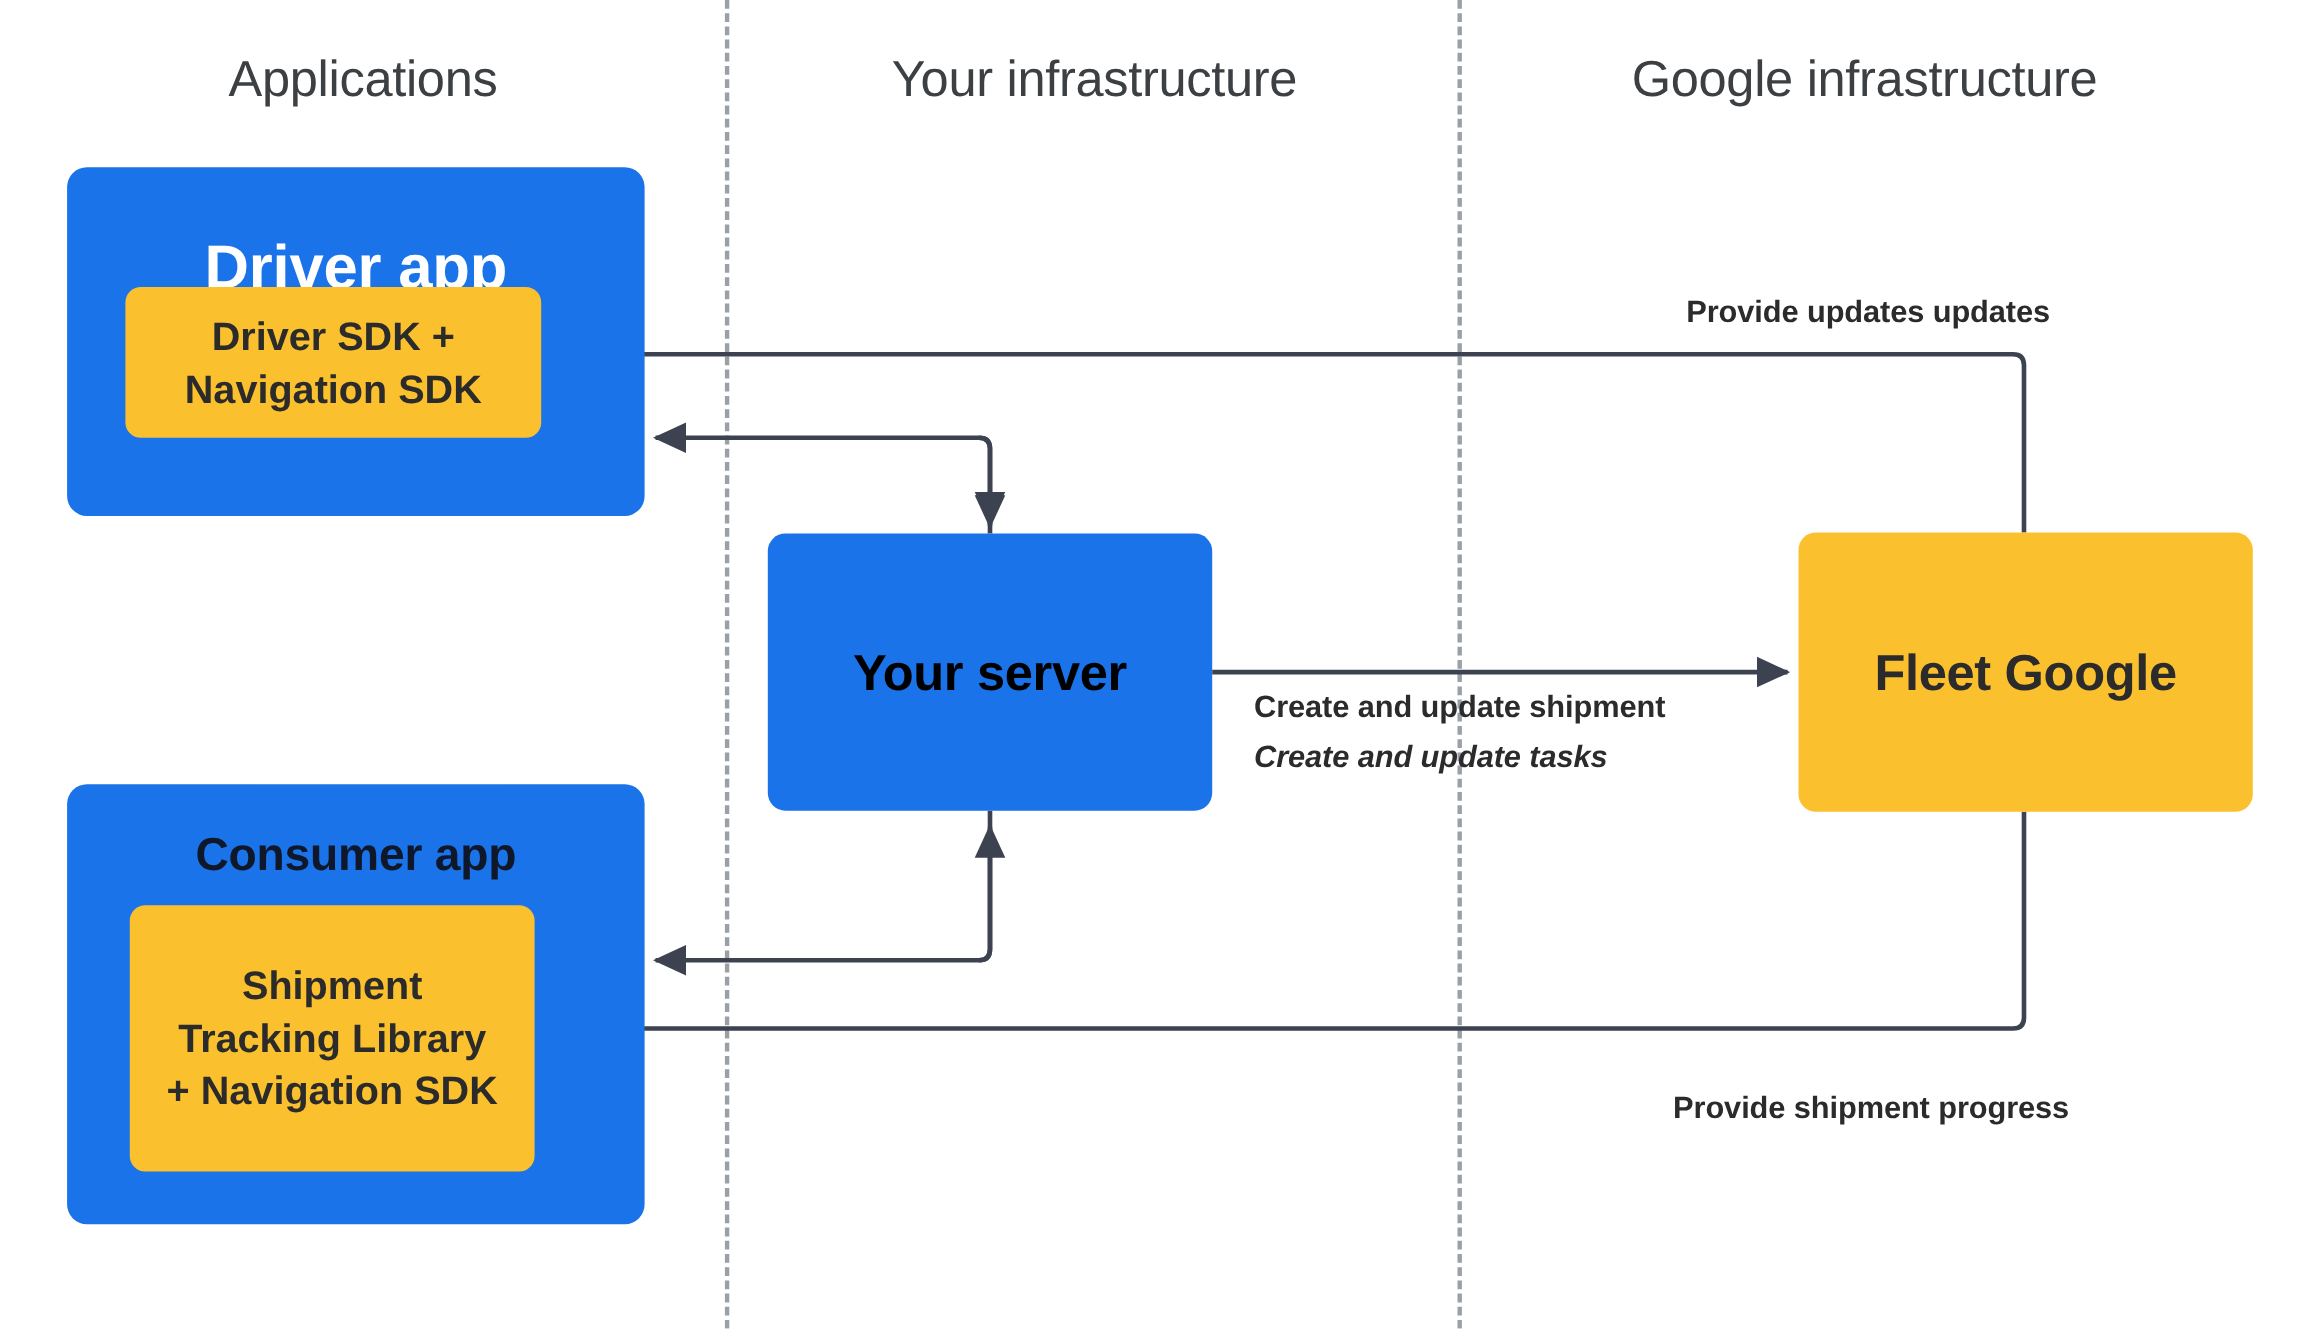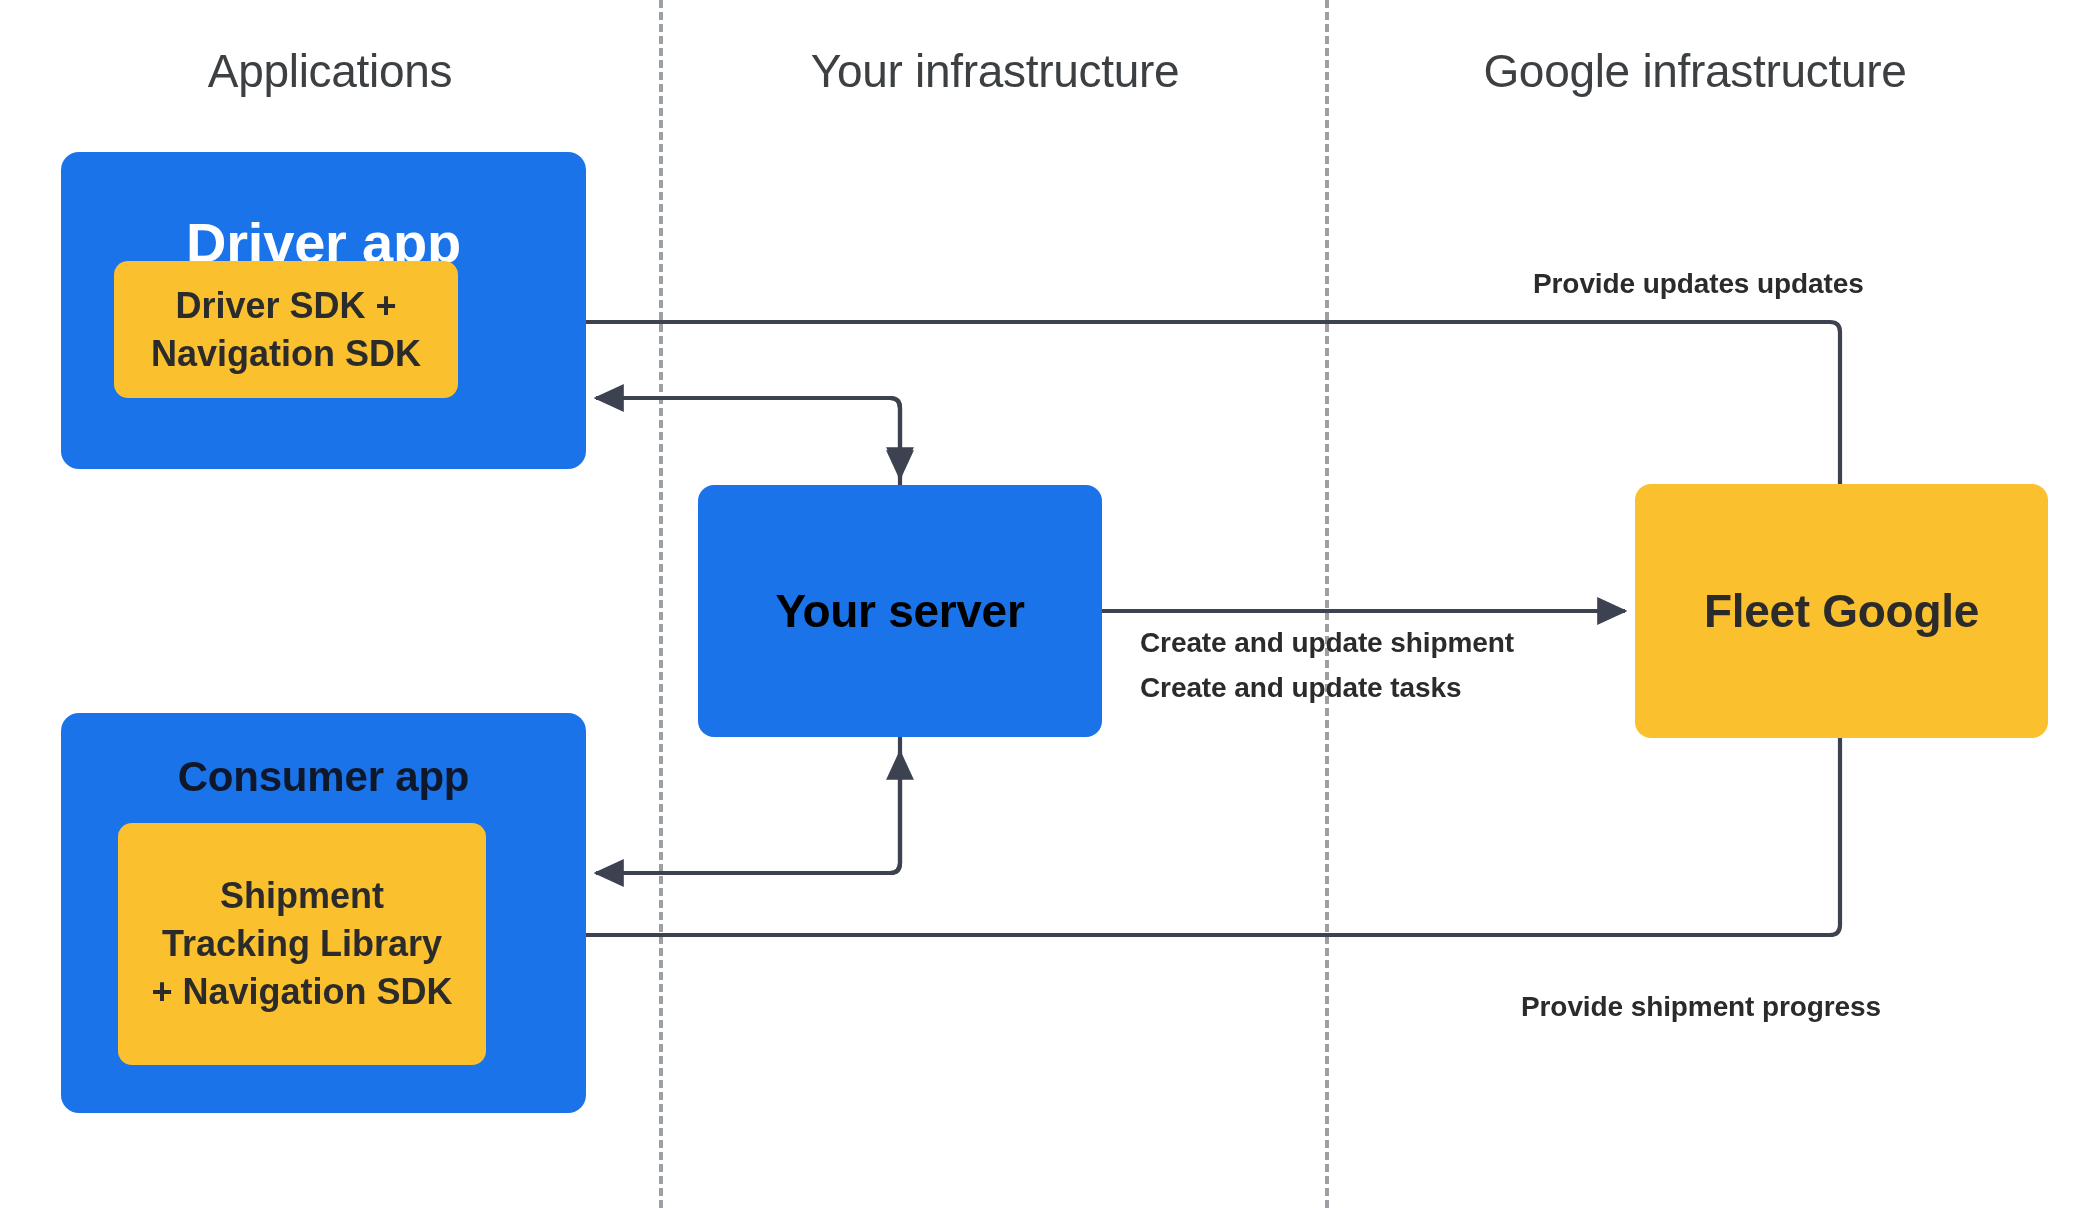--- a/index.html
+++ b/index.html
@@ -63,21 +63,21 @@
   }
   #node-driver-app .app-title {
     position: absolute;
     left: 0; right: 0; top: 26px;
     font-size: 56px; font-weight: bold; color: #ffffff;
     text-align: center;
     letter-spacing: -0.2px;
     margin-top: 32px;
   }
   #node-driver-sdk {
-    left: 114px; top: 261px; width: 344px; height: 137px;
+    left: 114px; top: 261px; width: 378px; height: 137px;
     border-radius: 14px;
     font-size: 36px; font-weight: bold; color: #2b2b2b;
     line-height: 1.32;
   }
 
   
   #node-consumer-app {
     left: 61px; top: 713px; width: 525px; height: 400px;
     border-radius: 18px;
     display: block;
@@ -123,21 +123,21 @@
   .edge-label {
     position: absolute;
     font-size: 28px;
     font-weight: bold;
     color: #2b2b2b;
     white-space: nowrap;
     letter-spacing: -0.1px;
   }
   #label-location-updates { left: 1533px; top: 268px; }
   #label-create-vehicles  { left: 1140px; top: 627px; }
-  #label-create-tasks     { left: 1140px; top: 672px; }
+  #label-create-tasks     { left: 1140px; top: 672px; font-style: italic; }
   #label-shipment-progress{ left: 1521px; top: 991px; }
 </style>
 </head>
 <body>
 
 <div id="canvas">
 
   <div class="col-title" id="title-applications">Applications</div>
   <div class="col-title" id="title-your-infra">Your infrastructure</div>
   <div class="col-title" id="title-google-infra">Google infrastructure</div>

